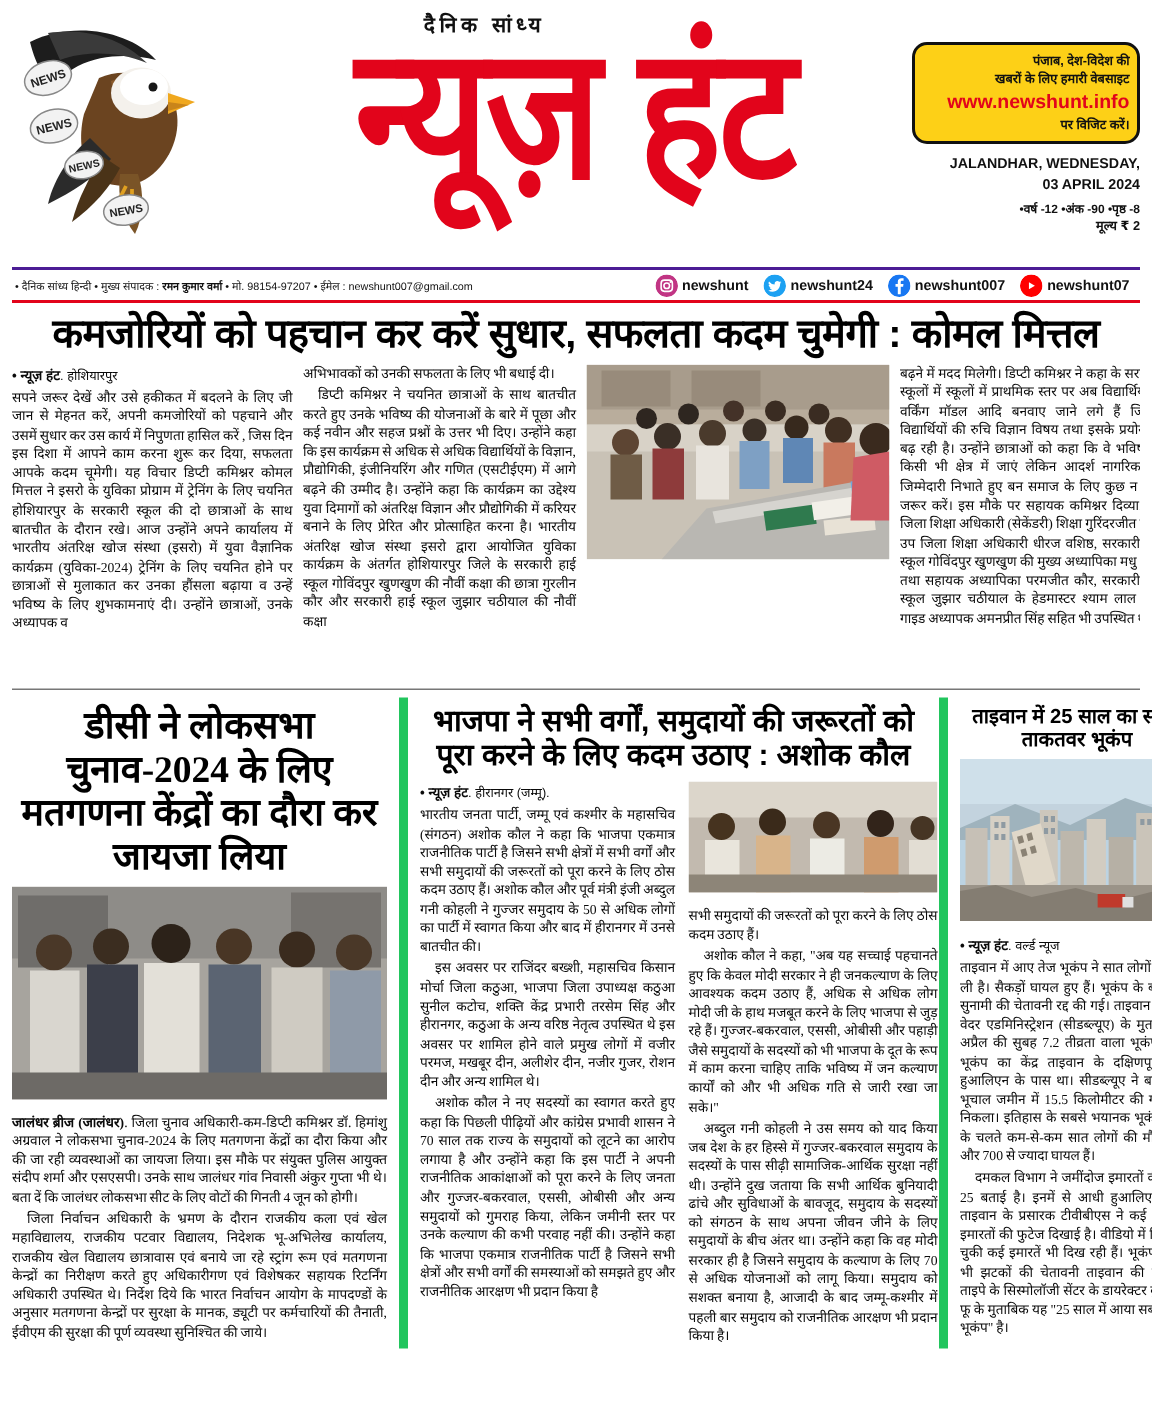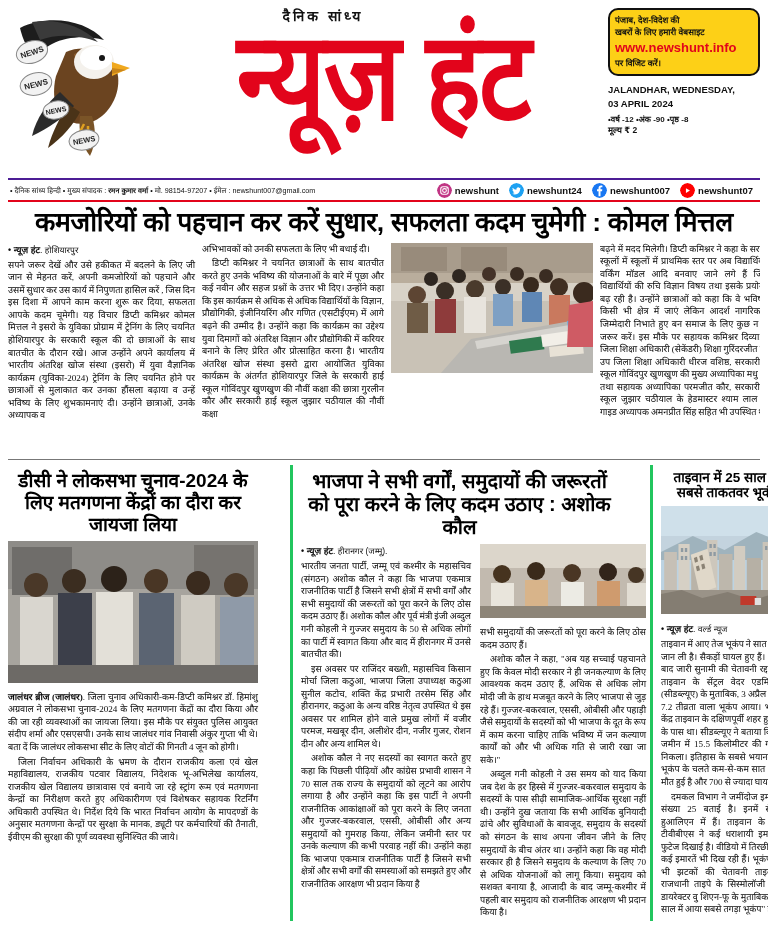--- a/index.html
+++ b/index.html
@@ -19,21 +19,21 @@
   .daink{font-family:"Liberation Sans","DejaVu Sans",sans-serif;font-size:14px;font-weight:bold;
         letter-spacing:3px;color:#111;margin-left:-120px;margin-bottom:-4px;}
   .bigname{
     font-family:"Liberation Sans","DejaVu Sans",sans-serif;
     font-size:104px;line-height:0.92;font-weight:bold;color:#e2041b;
     letter-spacing:-2px;margin:0;padding:0;
     transform:scaleY(1.18);transform-origin:top center;
   }
   .tagline{font-family:"Liberation Sans","DejaVu Sans",sans-serif;font-size:15px;font-weight:bold;
     color:#111;letter-spacing:2px;margin-top:24px;text-align:right;padding-right:30px;}
-  .right-block{flex:0 0 152px;padding-top:8px;text-align:left;}
+  .right-block{flex:0 0 152px;padding-top:28px;text-align:right;}
   .webbox{
     background:#fdd017;border:2px solid #111;border-radius:10px;padding:4px 5px;
     font-family:"Liberation Sans","DejaVu Sans",sans-serif;font-size:8.5px;font-weight:bold;
     line-height:1.45;color:#111;
   }
   .webbox .url{color:#e2041b;font-size:13px;}
   .placeline{font-family:"Liberation Sans","DejaVu Sans",sans-serif;font-weight:bold;
     font-size:9.5px;line-height:1.5;margin-top:7px;color:#111;}
   .issueline{font-family:"Liberation Sans","DejaVu Sans",sans-serif;font-weight:bold;
     font-size:8px;margin-top:2px;color:#111;}
@@ -76,24 +76,24 @@
   .lead-grid{display:grid;grid-template-columns:187px 182px 202px 175px;gap:7px;height:216px;overflow:hidden;}
   .lead-photo{width:100%;height:130px;margin-bottom:3px;overflow:hidden;position:relative;}
 
   
   .lower{display:grid;grid-template-columns:250px 352px 170px;gap:8px;margin-top:5px;}
   .sec-hl{
     font-family:"Liberation Sans","DejaVu Sans",sans-serif;
     font-weight:bold;text-align:center;line-height:1.16;color:#000;
     margin:5px 0 5px 0;
   }
-  .hl-a{font-size:19px;}
+  .hl-a{font-size:25px;font-family:Liberation Serif, serif;}
   .hl-b{font-size:20px;}
   .hl-c{font-size:13.5px;}
-  .vline{border-left:3px solid #22c55e;margin-left:24px;}
+  .vline{border-left:6px solid #22c55e;}
   .photo-box{width:100%;overflow:hidden;position:relative;margin-bottom:4px;}
 </style>
 </head>
 <body>
 
 <div class="page">
 
   <div class="masthead">
 
     <div class="logo-eagle">

